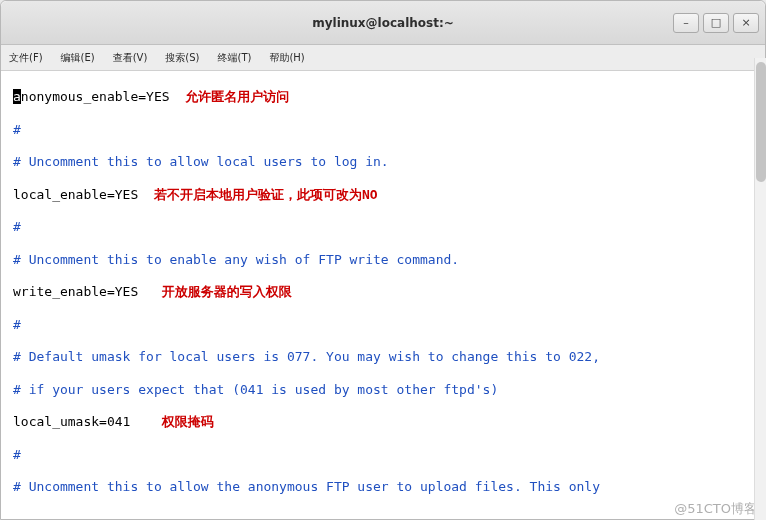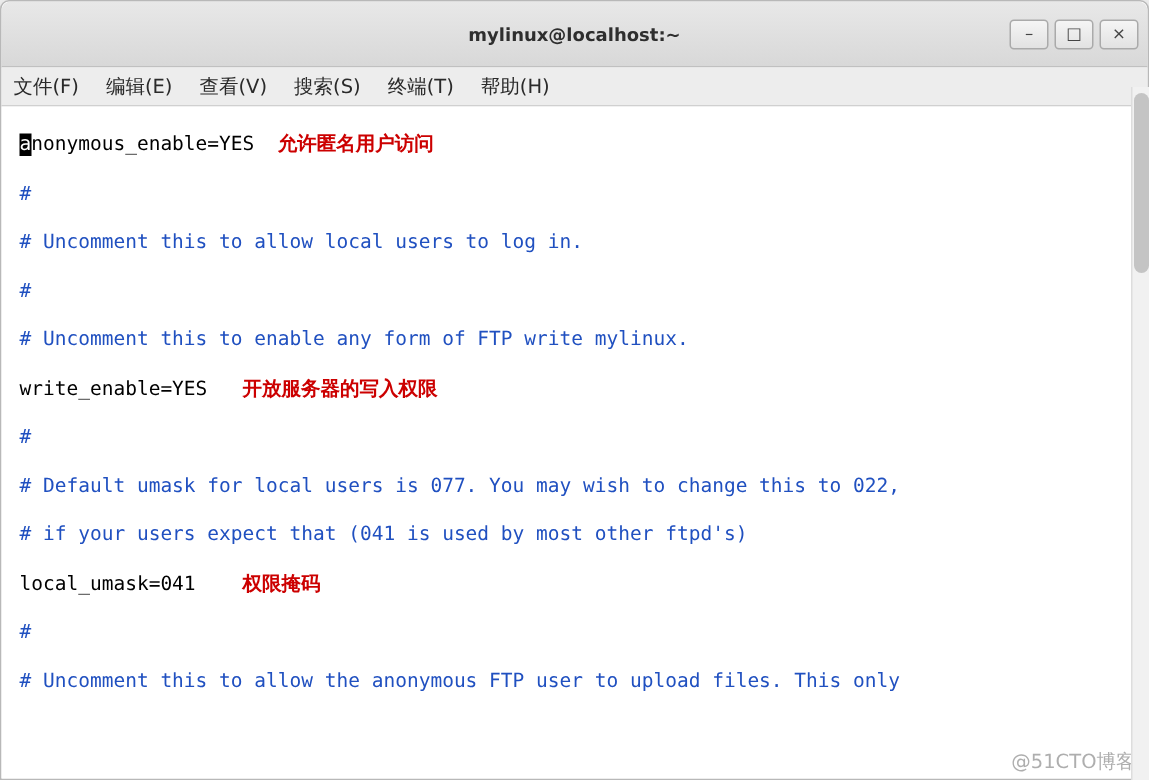--- a/index.html
+++ b/index.html
@@ -59,21 +59,21 @@
     }
     .menubar {
       height: 26px;
       background: #ededed;
       border-bottom: 1px solid #d0d0d0;
       display: flex;
       align-items: center;
       padding: 0 8px;
       gap: 18px;
       font-family: "DejaVu Sans", sans-serif;
-      font-size: 13px;
+      font-size: 10px;
       color: #2a2a2a;
     }
     .menu-item {
       cursor: pointer;
     }
     .terminal {
       flex: 1;
       background: #ffffff;
       padding: 2px 12px;
       overflow: hidden;
@@ -137,22 +137,23 @@
     <span class="menu-item">查看(V)</span>
     <span class="menu-item">搜索(S)</span>
     <span class="menu-item">终端(T)</span>
     <span class="menu-item">帮助(H)</span>
   </div>
 
   <div class="terminal">
 <div class="line"><span class="cursor-char">a</span><span class="normal">nonymous_enable=YES  </span><span class="red">允许匿名用户访问</span></div>
 <div class="line comment">#</div>
 <div class="line comment"># Uncomment this to allow local users to log in.</div>
+<div class="line"><span class="normal">local_enable=YES  </span><span class="red">若不开启本地用户验证，此项可改为NO</span></div>
 <div class="line comment">#</div>
-<div class="line comment"># Uncomment this to enable any form of FTP write mylinux.</div>
+<div class="line comment"># Uncomment this to enable any wish of FTP write command.</div>
 <div class="line"><span class="normal">write_enable=YES   </span><span class="red">开放服务器的写入权限</span></div>
 <div class="line comment">#</div>
 <div class="line comment"># Default umask for local users is 077. You may wish to change this to 022,</div>
 <div class="line comment"># if your users expect that (041 is used by most other ftpd's)</div>
 <div class="line"><span class="normal">local_umask=041    </span><span class="red">权限掩码</span></div>
 <div class="line comment">#</div>
 <div class="line comment"># Uncomment this to allow the anonymous FTP user to upload files. This only</div>
 
 
 

